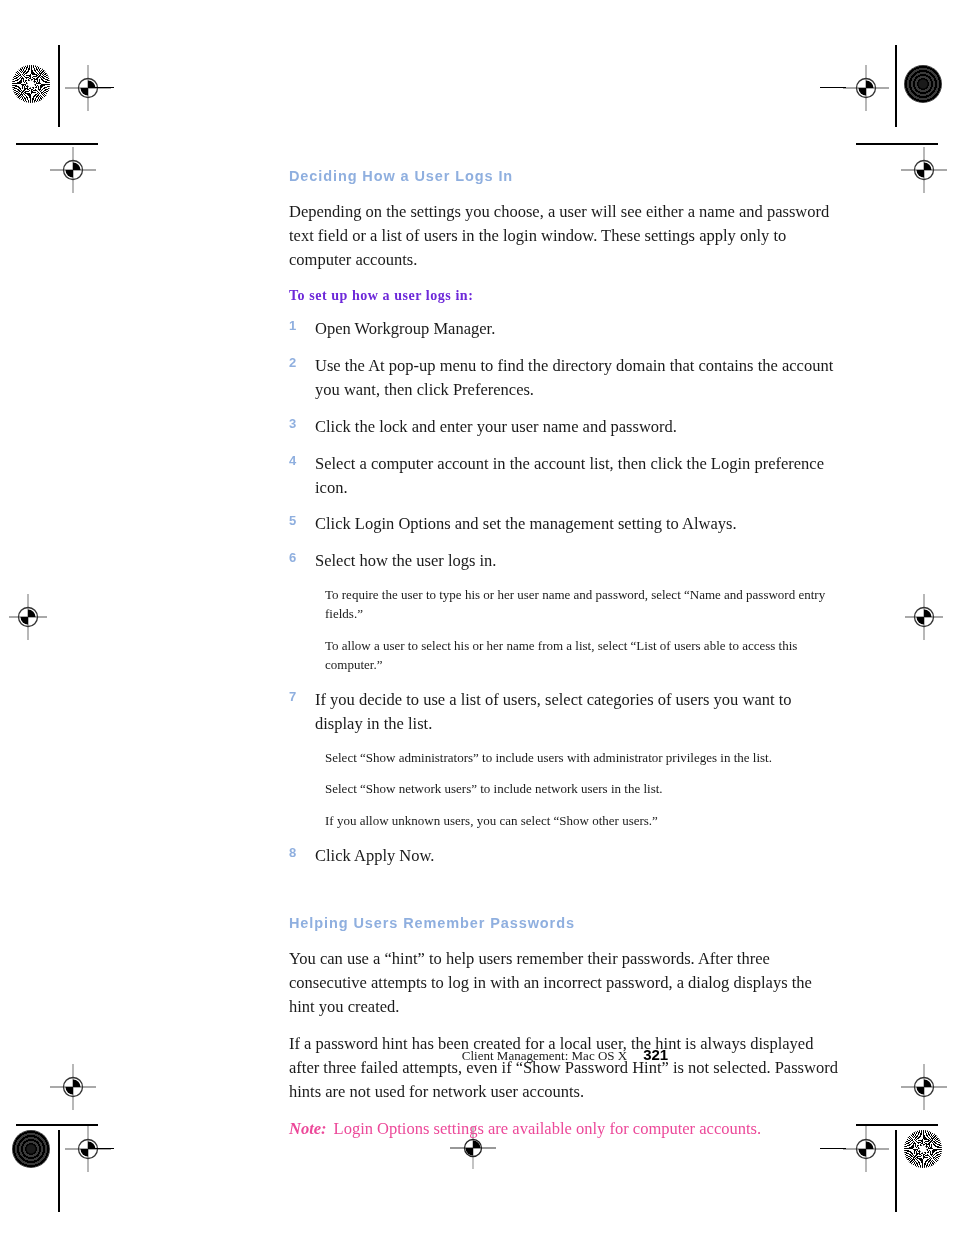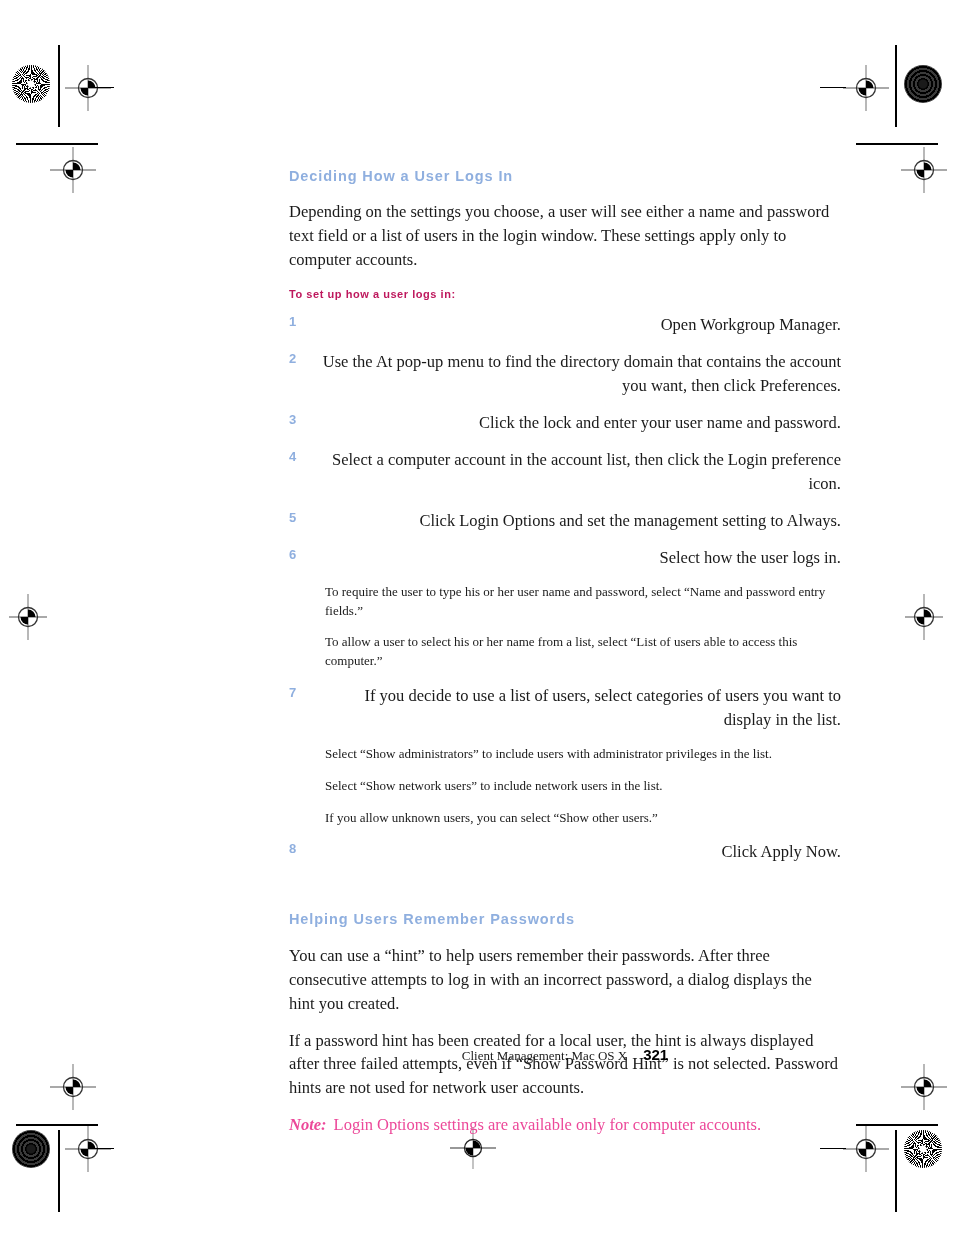--- a/index.html
+++ b/index.html
@@ -66,25 +66,25 @@
 
   p.body {
     font-size: 16.5px;
     line-height: 1.45;
     color: #1a1a1a;
     margin: 4px 0 13px 0;
     text-align: left;
   }
 
   h3.proc-heading {
-    font-family: Liberation Sans, sans-serif;
-    font-size: 11px;
+    font-family: Liberation Serif, serif;
+    font-size: 14px;
     font-weight: bold;
     letter-spacing: 0.55px;
-    color: #be185d;
+    color: #6d28d9;
     margin: 16px 0 12px 0;
     line-height: 1.2;
   }
 
   ol.steps {
     list-style: none;
     margin: 0;
     padding: 0;
   }
   ol.steps > li.step {
@@ -100,21 +100,20 @@
     font-family: "Liberation Sans", sans-serif;
     font-size: 13px;
     font-weight: bold;
     color: #8FAFDF;
   }
   .step-text {
     font-size: 16.5px;
     line-height: 1.45;
     color: #1a1a1a;
     display: block;
-    text-align: right;
   }
   .sub-para {
     font-size: 13px;
     line-height: 1.45;
     color: #1a1a1a;
     margin: 13px 0 0 10px;
     display: block;
   }
 
   .note-line {

